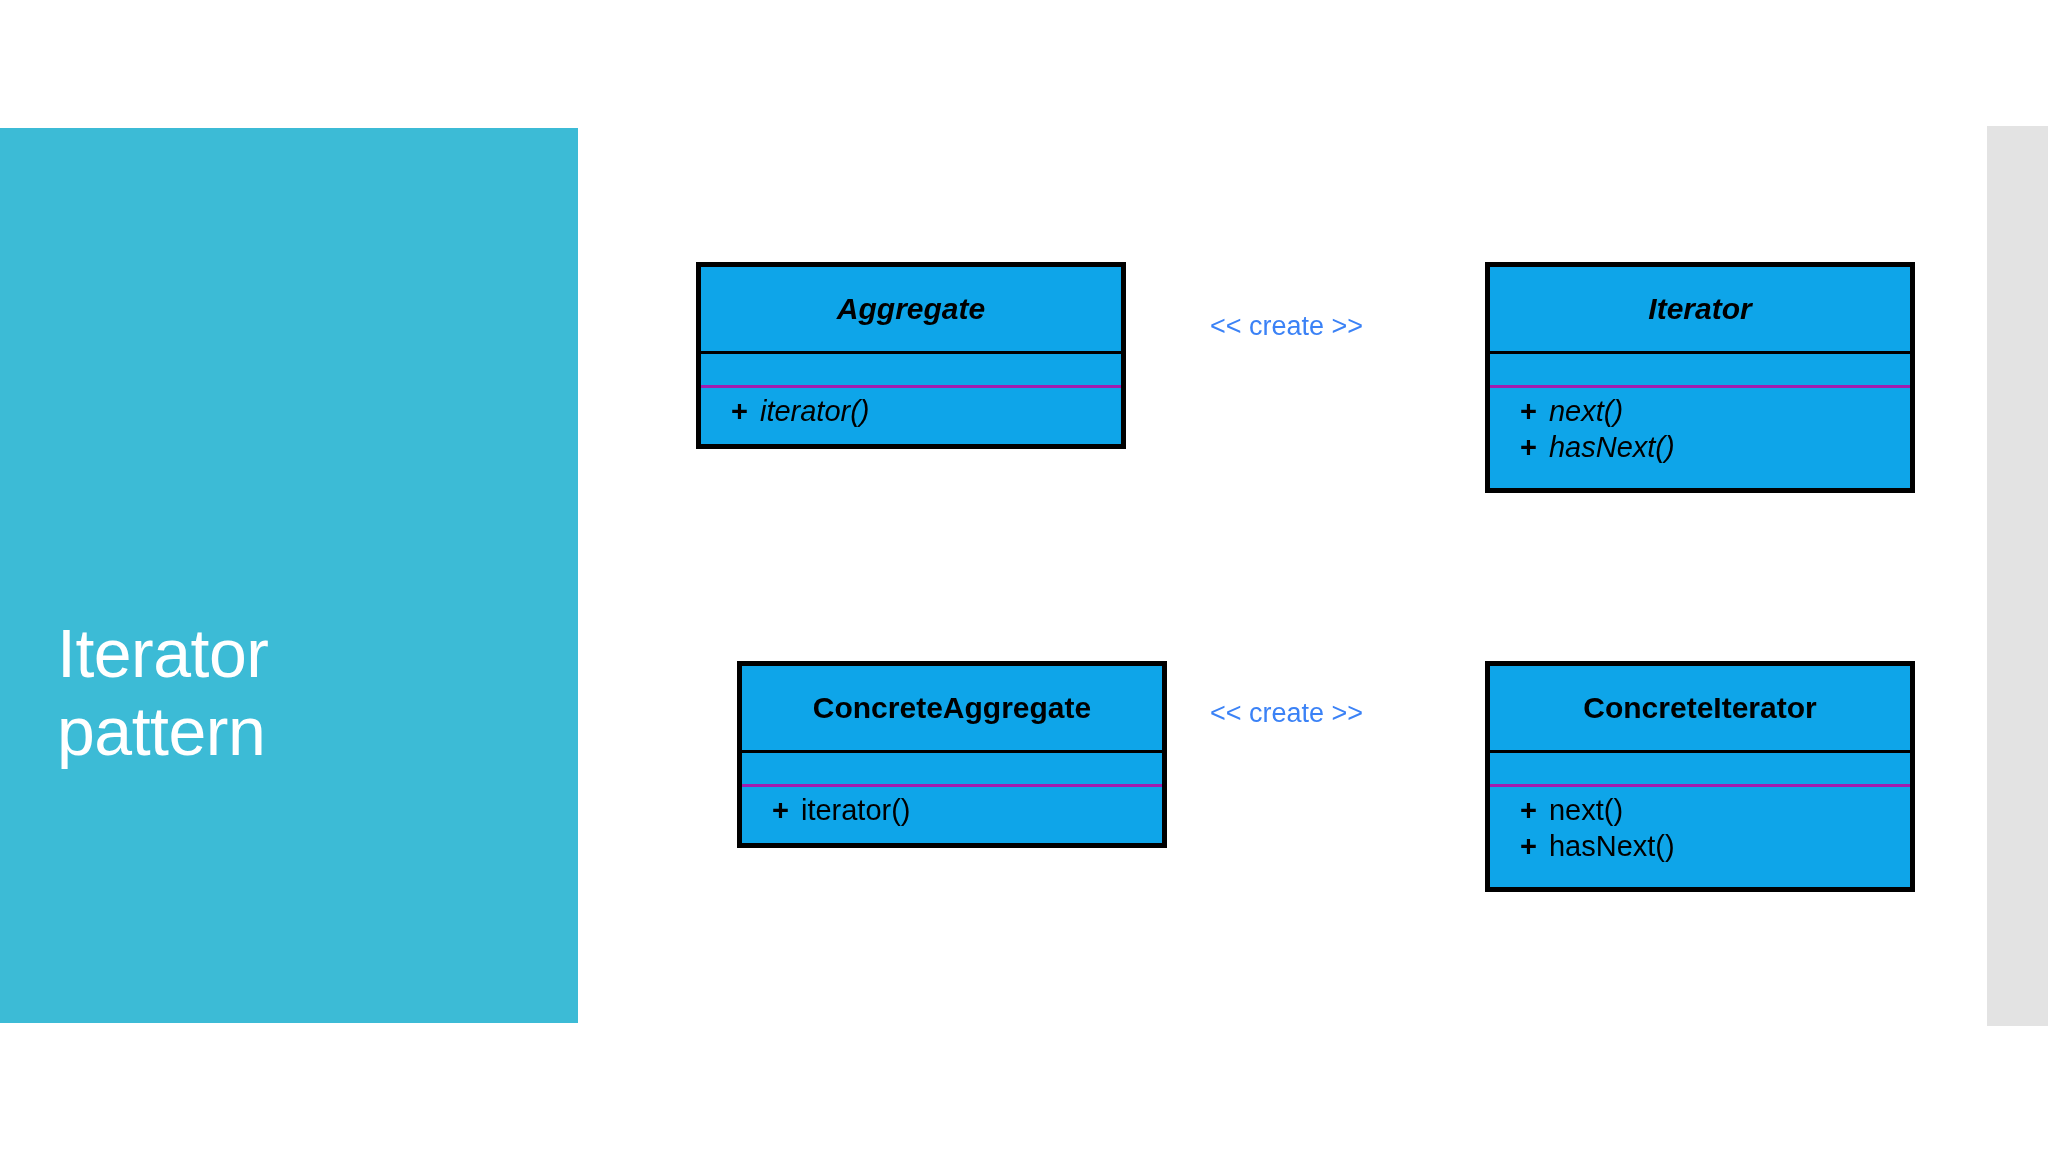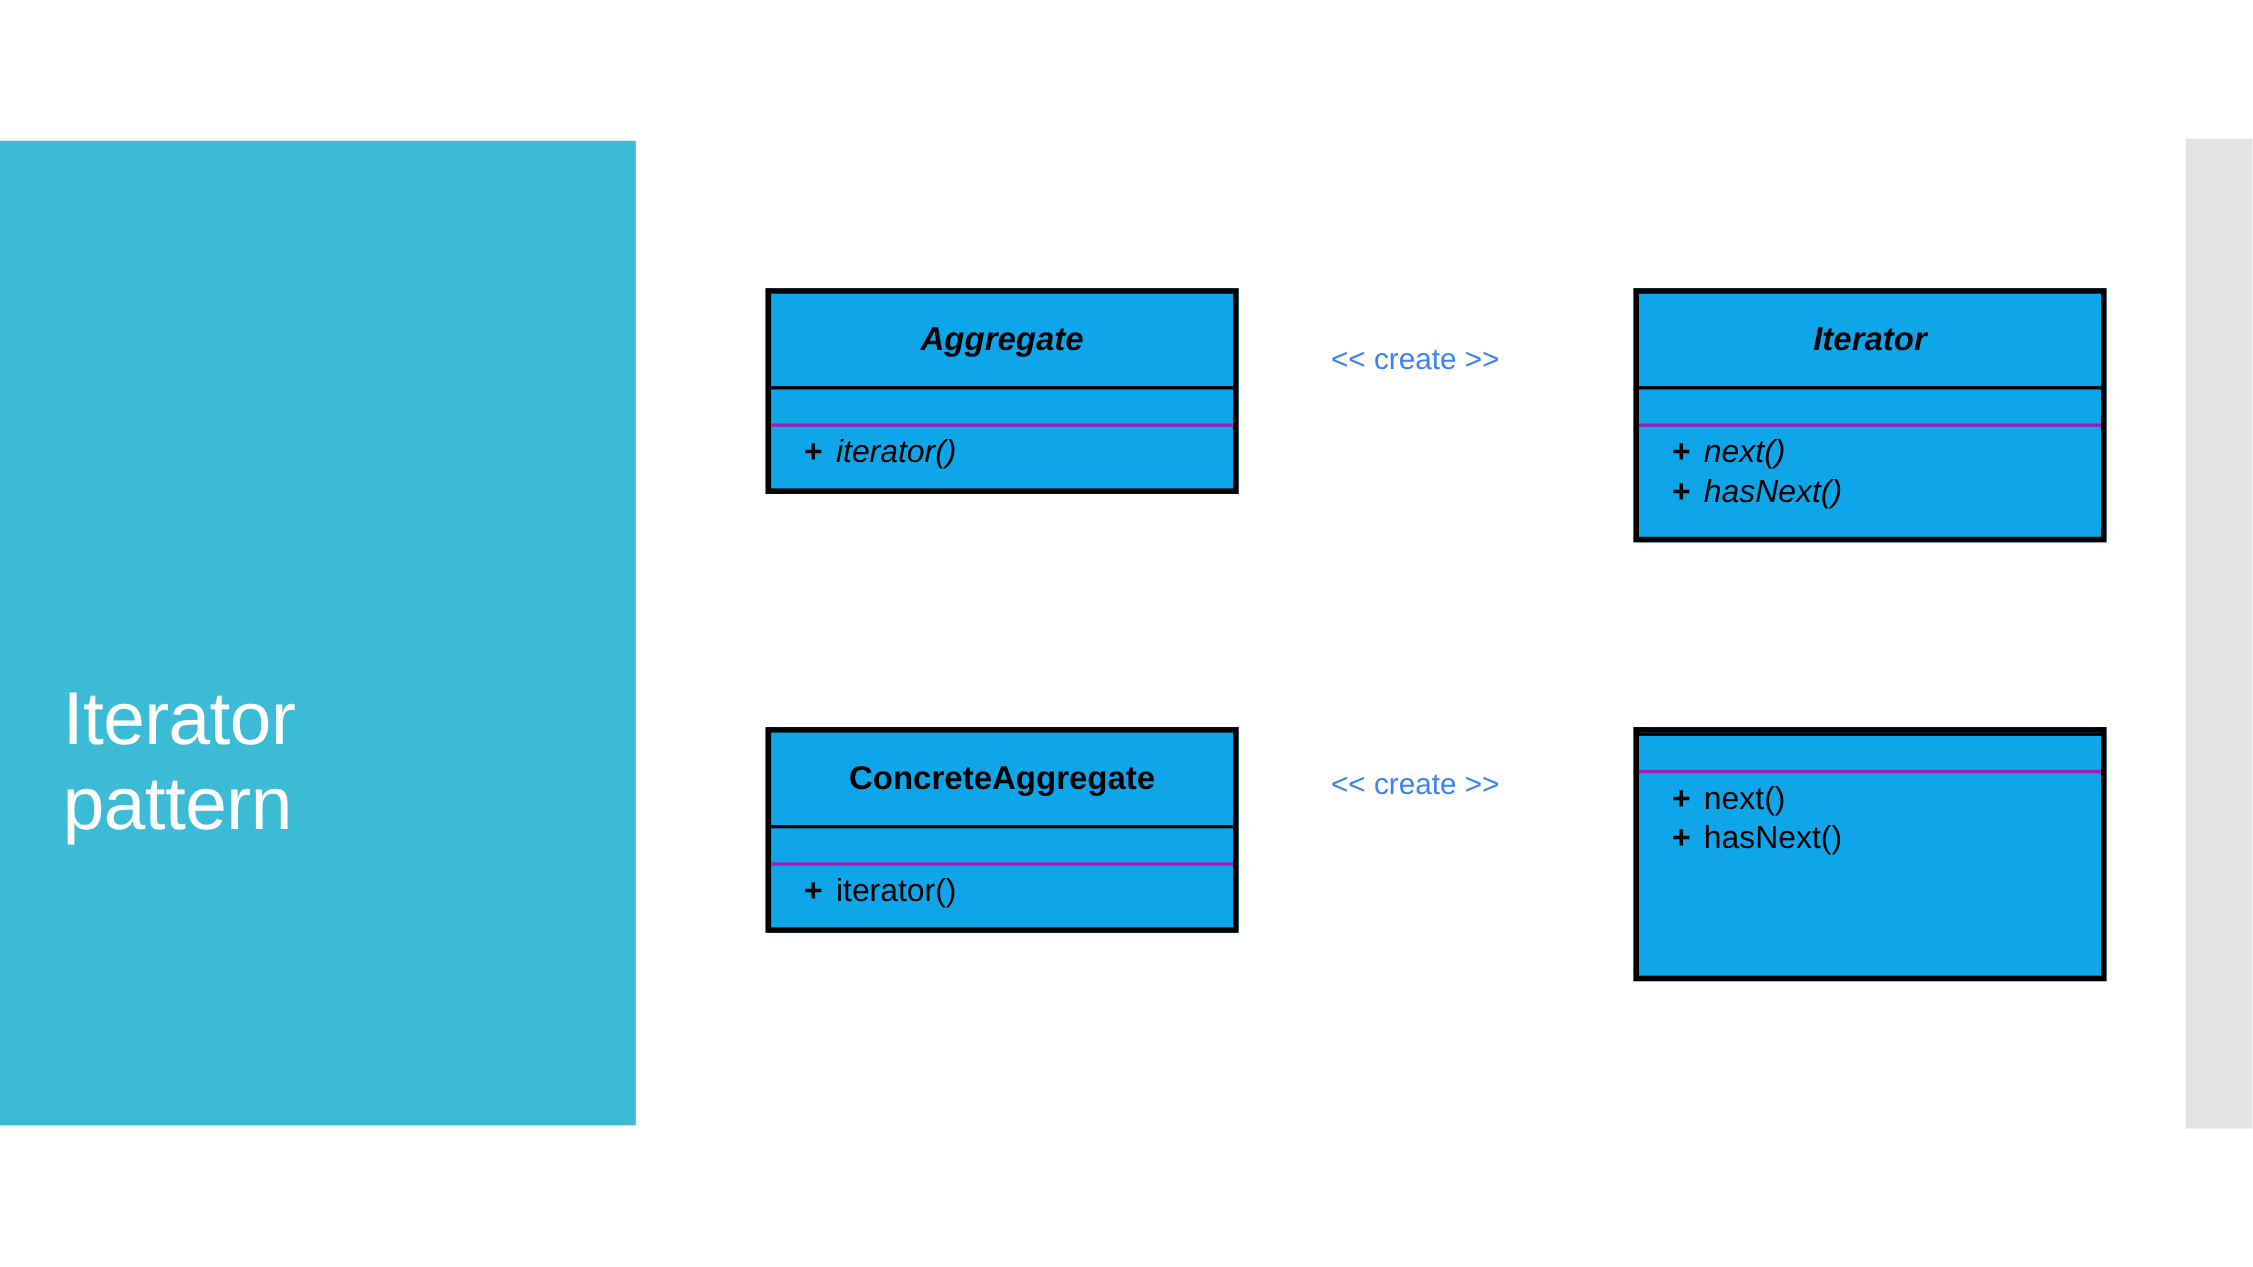--- a/index.html
+++ b/index.html
@@ -113,21 +113,21 @@
   #box-aggregate          { left: 696px; top: 262px;  width: 430px; height: 187px; }
   #box-aggregate .uml-name{ height: 84px; }
   #box-aggregate .uml-attrs{ height: 34px; }
   #box-aggregate .uml-ops { height: 61px; }
 
   #box-iterator           { left: 1485px; top: 262px; width: 430px; height: 231px; }
   #box-iterator .uml-name { height: 84px; }
   #box-iterator .uml-attrs{ height: 34px; }
   #box-iterator .uml-ops  { height: 105px; }
 
-  #box-concrete-aggregate { left: 696px; top: 661px;  width: 430px; height: 187px; }
+  #box-concrete-aggregate { left: 737px; top: 661px;  width: 430px; height: 187px; }
   #box-concrete-aggregate .uml-name { height: 84px; }
   #box-concrete-aggregate .uml-attrs{ height: 34px; }
   #box-concrete-aggregate .uml-ops  { height: 61px; }
 
   #box-concrete-iterator  { left: 1485px; top: 661px; width: 430px; height: 231px; }
   #box-concrete-iterator .uml-name  { height: 84px; }
   #box-concrete-iterator .uml-attrs { height: 34px; }
   #box-concrete-iterator .uml-ops   { height: 105px; }
 
   
@@ -216,20 +216,21 @@
     <div class="uml-name concrete">ConcreteAggregate</div>
     <div class="uml-attrs"></div>
     <div class="uml-ops">
       <div class="uml-op concrete">
         <span class="vis">+</span><span>iterator()</span>
       </div>
     </div>
   </div>
 
   <div id="box-concrete-iterator" class="uml-class">
+    <div class="uml-name concrete">ConcreteIterator</div>
     <div class="uml-attrs"></div>
     <div class="uml-ops">
       <div class="uml-op concrete">
         <span class="vis">+</span><span>next()</span>
       </div>
       <div class="uml-op concrete">
         <span class="vis">+</span><span>hasNext()</span>
       </div>
     </div>
   </div>

